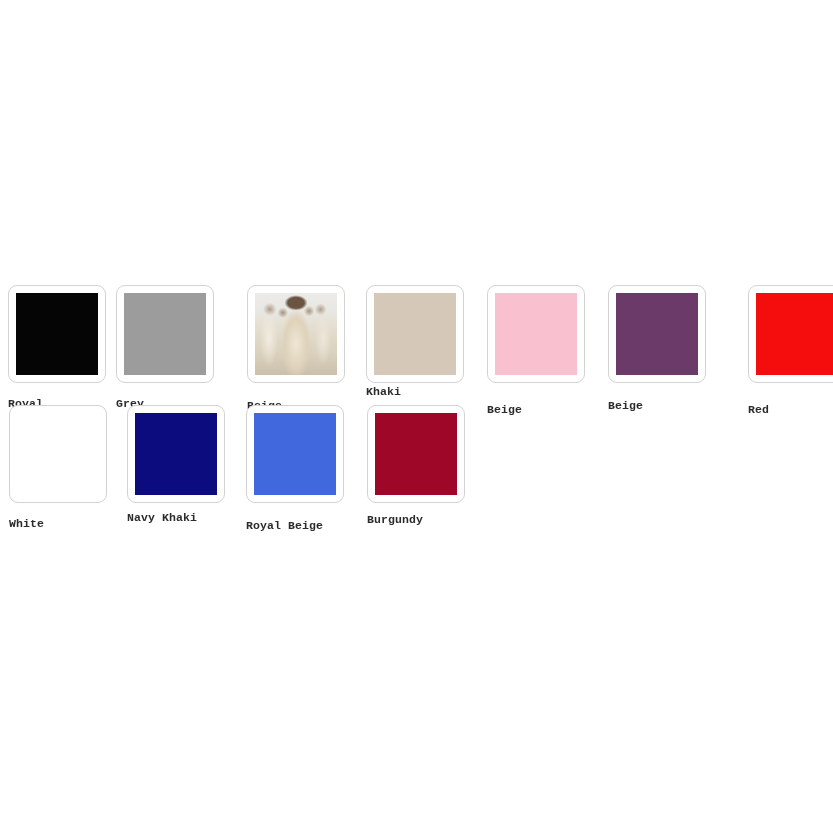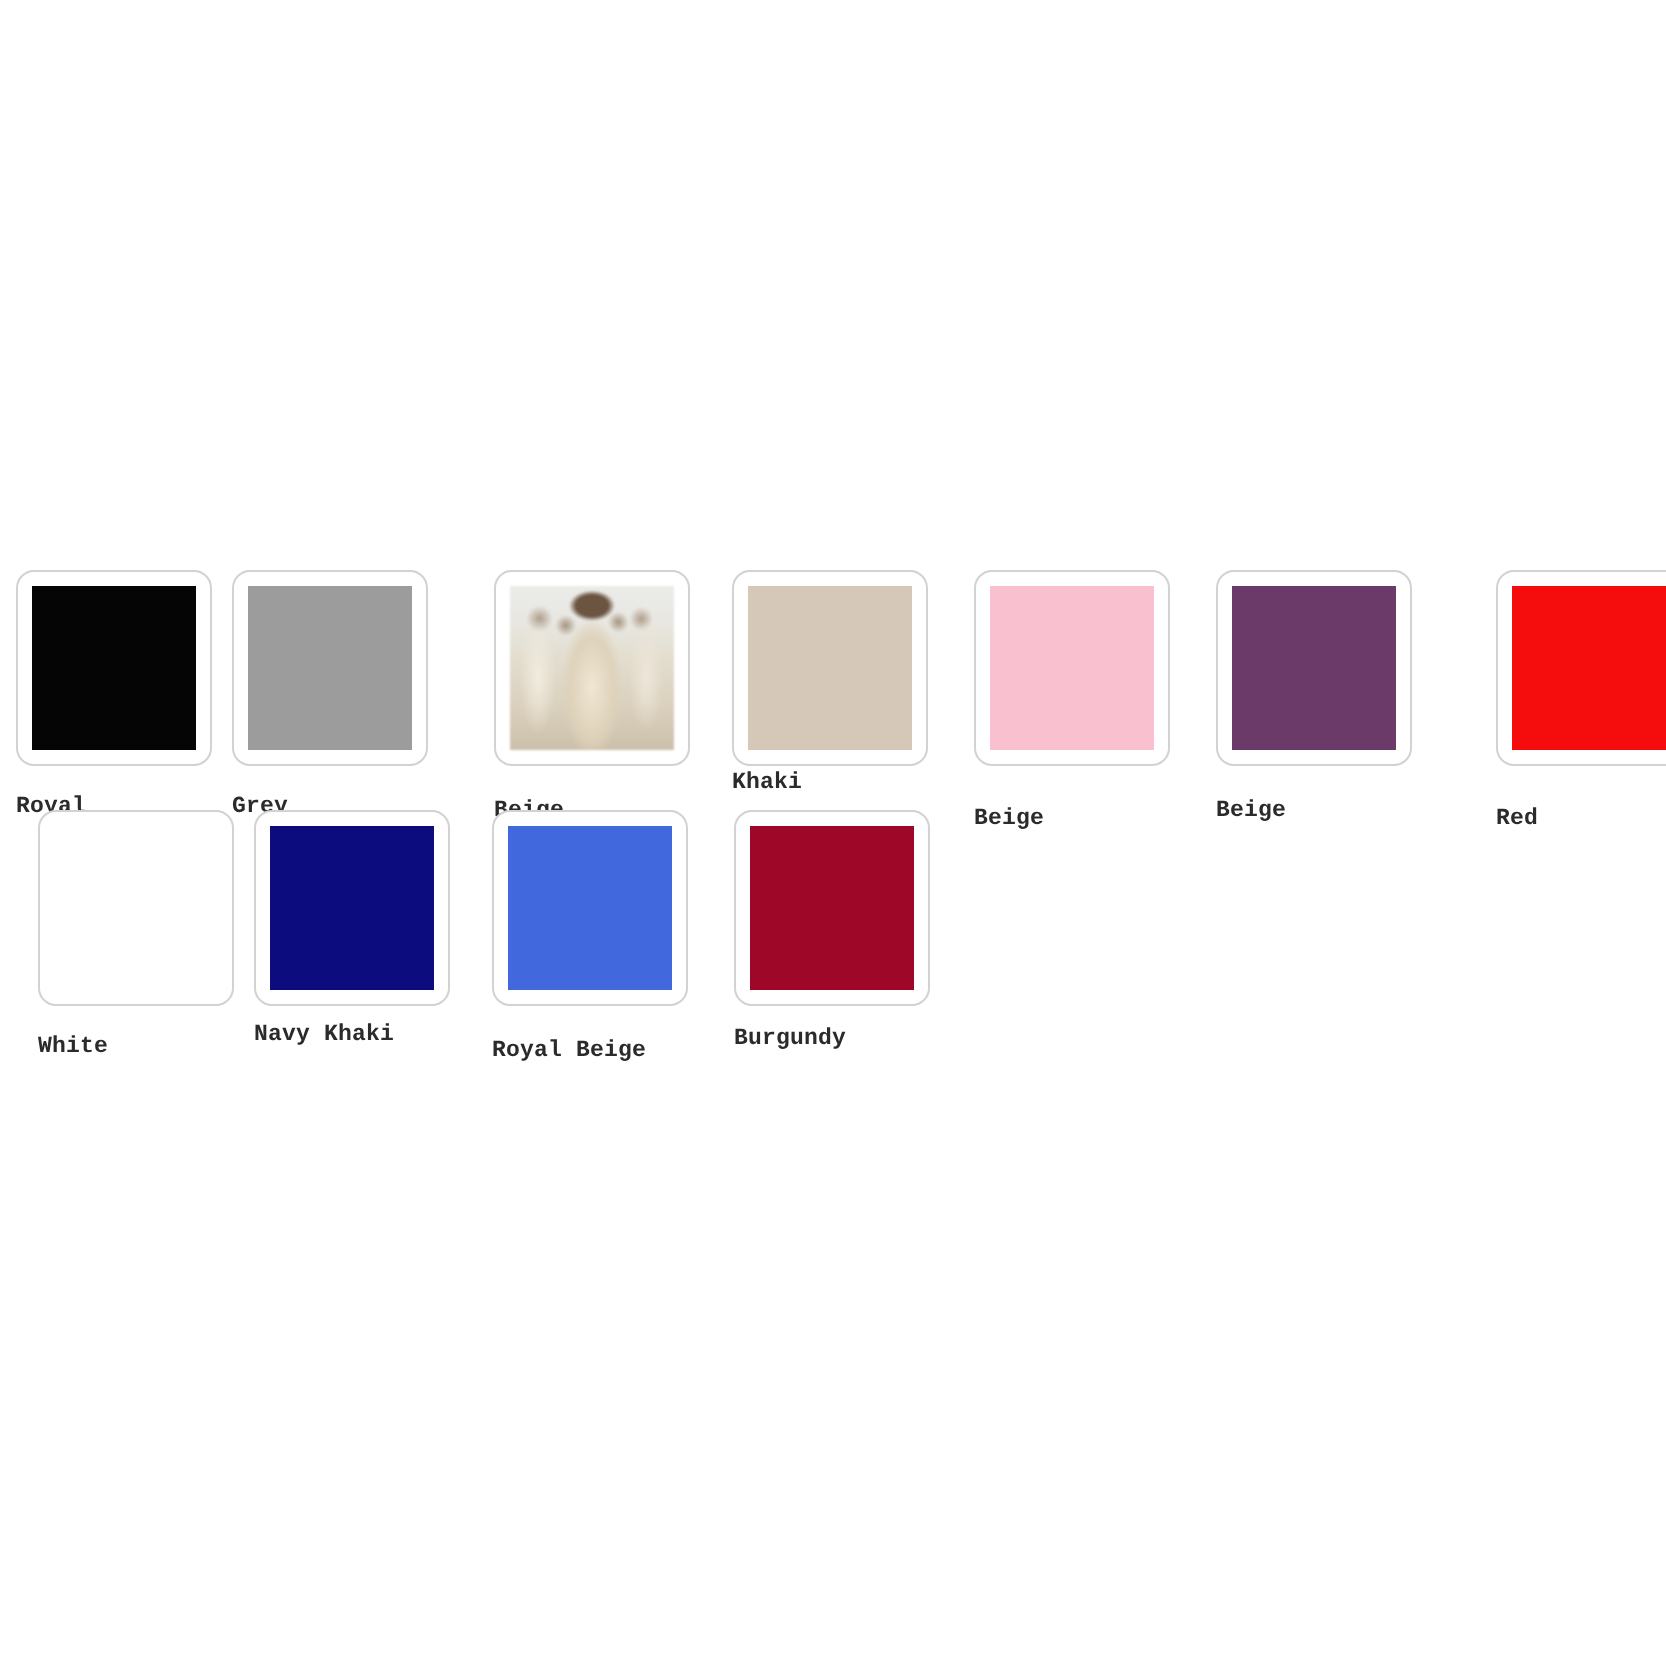--- a/index.html
+++ b/index.html
@@ -124,21 +124,21 @@
         <div class="swatch-label" style="position: absolute; top: 114px; left: 0px; width: 98px; color: rgb(43, 43, 43);">Beige</div>
       </div>
       <div class="swatch-tile" style="position: absolute; left: 748px; top: 0px;">
         <div class="swatch-frame" style="width: 98px; height: 98px; border-color: rgb(210, 210, 210);">
           <div class="swatch-chip" style="background: rgb(245, 13, 13);"></div>
         </div>
         <div class="swatch-label" style="position: absolute; top: 118px; left: 0px; width: 98px; color: rgb(43, 43, 43);">Red</div>
       </div>
     </div>
     <div class="swatch-row" style="position: absolute; left: 0px; top: 120px;">
-      <div class="swatch-tile" style="position: absolute; left: 19px; top: 0px;">
+      <div class="swatch-tile" style="position: absolute; left: 9px; top: 0px;">
         <div class="swatch-frame" style="width: 98px; height: 98px; border-color: rgb(210, 210, 210);">
           <div class="swatch-chip" style="background: rgb(255, 255, 255);"></div>
         </div>
         <div class="swatch-label" style="position: absolute; top: 112px; left: 0px; width: 98px; color: rgb(43, 43, 43);">White</div>
       </div>
       <div class="swatch-tile" style="position: absolute; left: 127px; top: 0px;">
         <div class="swatch-frame" style="width: 98px; height: 98px; border-color: rgb(210, 210, 210);">
           <div class="swatch-chip" style="background: rgb(12, 12, 126);"></div>
         </div>
         <div class="swatch-label" style="position: absolute; top: 106px; left: 0px; width: 98px; color: rgb(43, 43, 43);">Navy Khaki</div>

